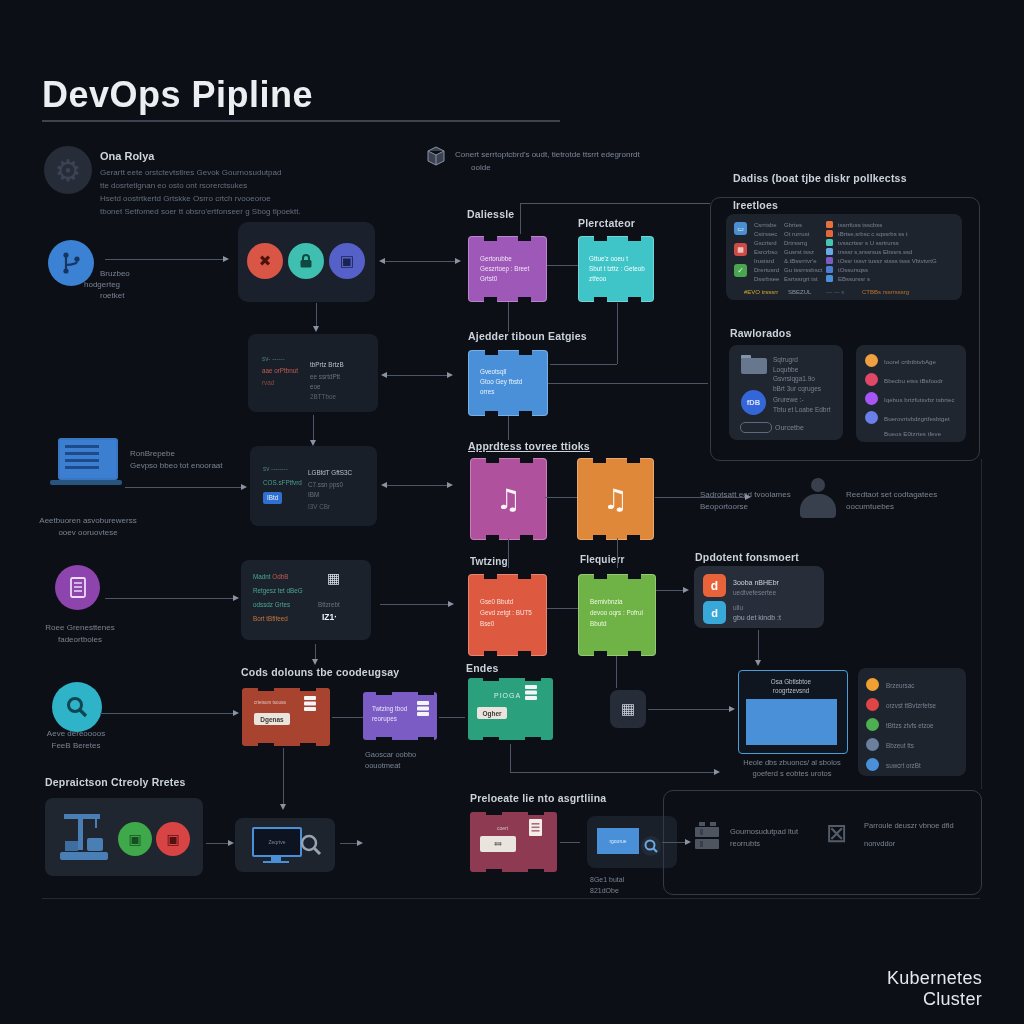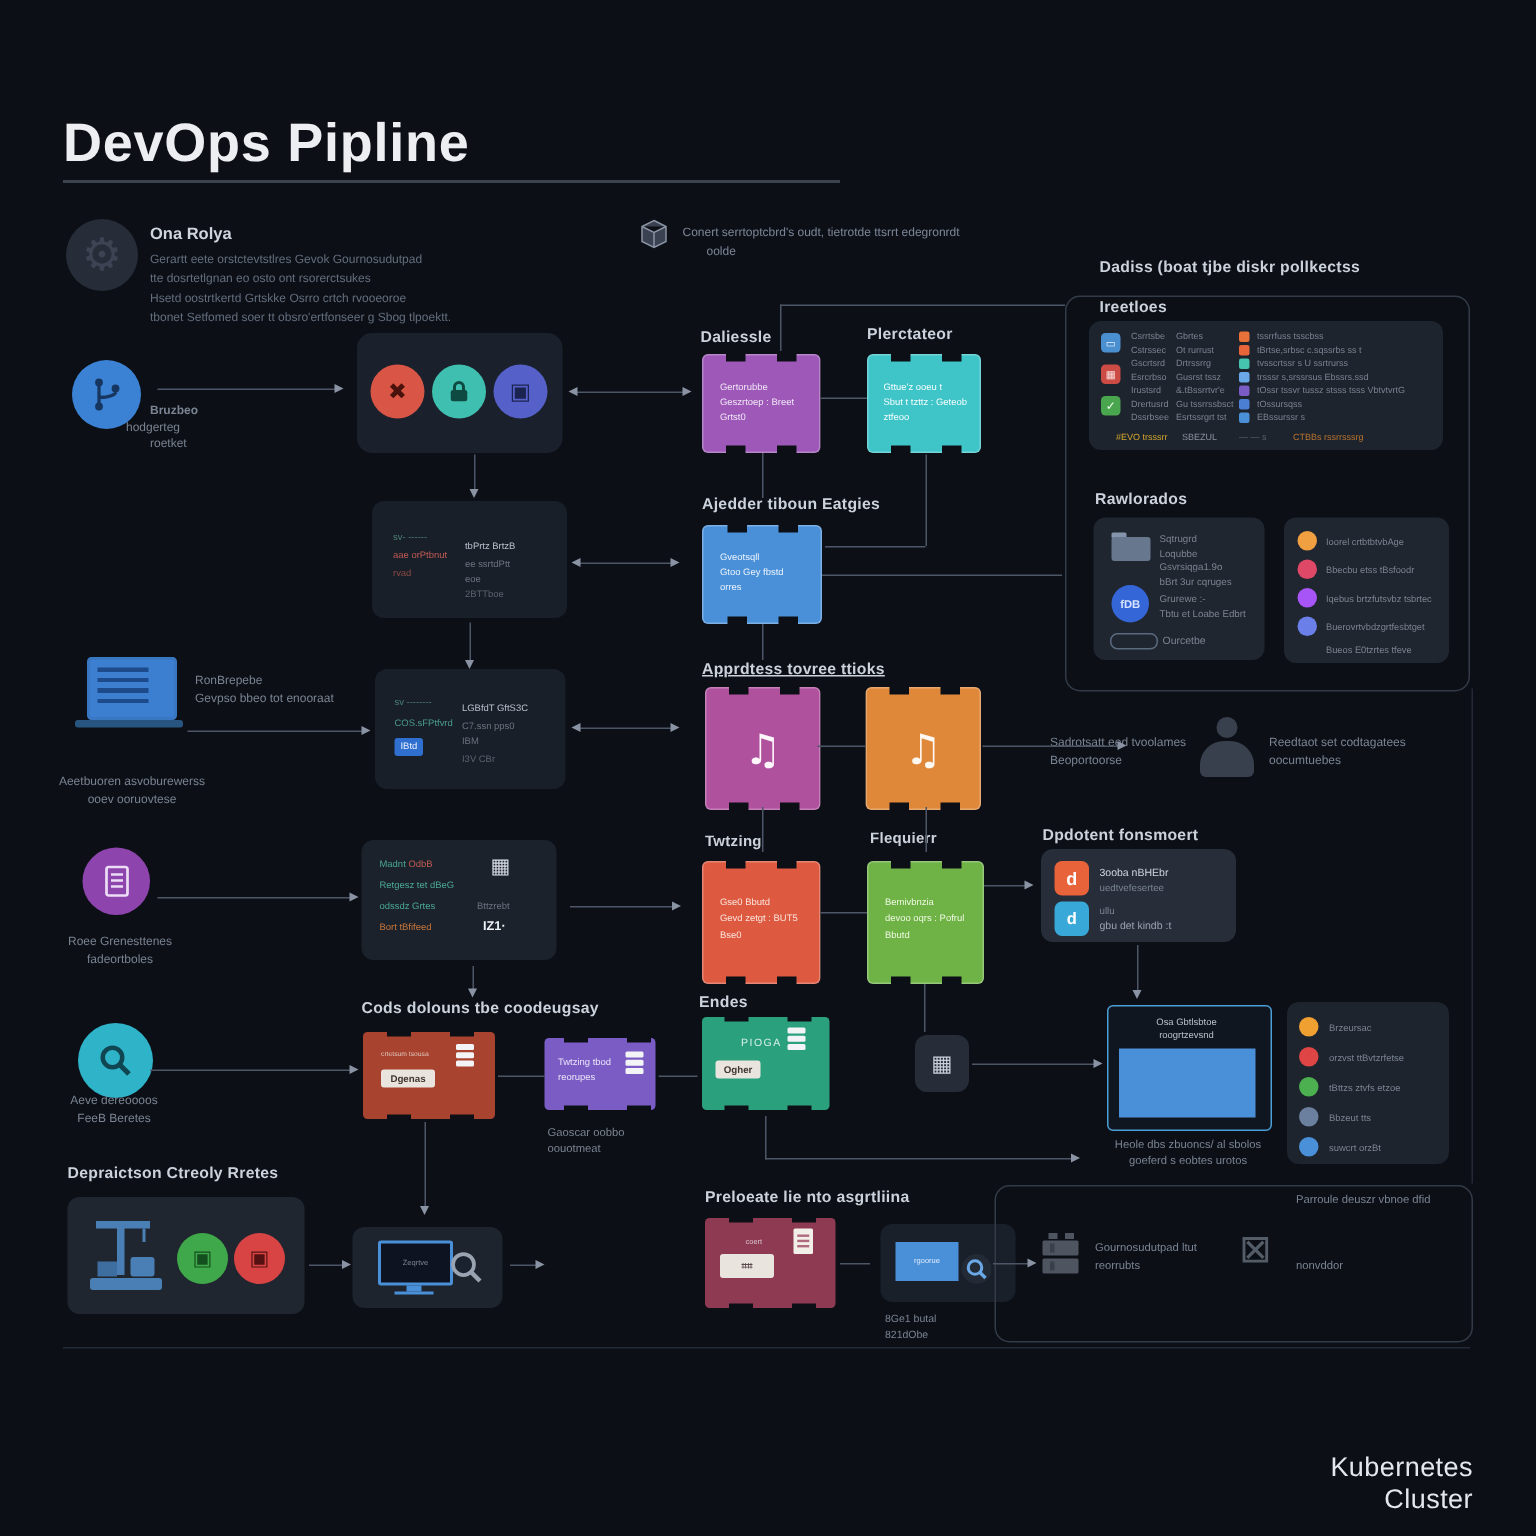--- a/index.html
+++ b/index.html
@@ -65,21 +65,21 @@
 <div class="tt" style="left:455px;top:163px;font-size:8px;color:#7d8698;margin-left:16px;">oolde</div>
 
 <div class="cc ic" style="left: 48px; top: 240px; width: 46px; height: 46px; background: rgb(59, 130, 212);">
   <svg width="24" height="26" viewBox="0 0 24 26">
     <circle cx="7" cy="5" r="2.6" fill="#16365f"></circle>
       <circle cx="7" cy="21" r="2.6" fill="#16365f"></circle>
       <circle cx="18" cy="9" r="2.6" fill="#16365f"></circle>
     <path d="M7 7 V19 M7 15 C14 15 18 13 18 11.5" stroke="#16365f" stroke-width="2.2" fill="none"></path>
   </svg>
 </div>
-<div class="tt" style="left:100px;top:268px;font-size:8px;line-height:11px;font-weight:bold;">Bruzbeo</div>
+<div class="tt" style="left:100px;top:268px;font-size:8px;line-height:11px;">Bruzbeo</div>
 <div class="tt" style="left:84px;top:279px;font-size:8px;line-height:11px;">hodgerteg</div>
 <div class="tt" style="left:100px;top:290px;font-size:8px;line-height:11px;">roetket</div>
 
 <div class="abs" style="left:58px;top:438px;width:56px;height:38px;border:2px solid #3a77c2;border-radius:3px;background:#3c7fd0;">
   <div class="abs" style="left:5px;top:5px;width:34px;height:24px;background:repeating-linear-gradient(#1d4a8a 0 3px,transparent 3px 7px);"></div>
 </div>
 <div class="abs" style="left:50px;top:480px;width:72px;height:5px;background:#28557f;border-radius:2px;"></div>
 <div class="tt" style="left:130px;top:448px;font-size:8px;line-height:12px;">RonBrepebe</div>
 <div class="tt" style="left:130px;top:460px;font-size:8px;line-height:12px;">Gevpso bbeo tot enooraat</div>
 <div class="tt tc" style="left:28px;top:515px;width:120px;font-size:8px;line-height:12px;">Aeetbuoren asvoburewerss</div>
@@ -141,21 +141,21 @@
 <div class="card" style="left:241px;top:560px;width:130px;height:80px;background:#1c222c;">
   <div class="code" style="left:12px;top:12px;"><span style="color:#4aa895;">Madnt</span> <span style="color:#c05b52;">OdbB</span></div>
   <div class="code" style="left:12px;top:26px;color:#4aa895;">Retgesz tet dBeG</div>
   <div class="code" style="left:12px;top:40px;color:#4aa895;">odssdz Grtes</div>
   <div class="code" style="left:77px;top:40px;color:#6b7380;">Bttzrebt</div>
   <div class="code" style="left:12px;top:54px;color:#c8763a;">Bort tBfifeed</div>
   <div class="code" style="left:81px;top:52px;color:#eef1f5;font-weight:bold;font-size:8.5px;">IZ1·</div>
   <span class="glyph abs" style="left:86px;top:10px;font-size:14px;color:#d8dde6;">▦</span>
 </div>
 
-<div class="sechead" style="left:467px;top:208px;margin-top:11px;">Daliessle</div>
+<div class="sechead" style="left:467px;top:208px;">Daliessle</div>
 <div class="chip" style="left: 468px; top: 236px; width: 77px; height: 64px; background: rgb(157, 88, 184);">
   <div class="code" style="left:11px;top:17px;color:#f0e6f6;">Gertorubbe</div>
   <div class="code" style="left:11px;top:27px;color:#f0e6f6;">Geszrtoep : Breet</div>
   <div class="code" style="left:11px;top:37px;color:#f0e6f6;">Grtst0</div>
 </div>
 
 <div class="sechead" style="left:578px;top:217px;">Plerctateor</div>
 <div class="chip" style="left: 578px; top: 236px; width: 74px; height: 64px; background: rgb(63, 196, 200);">
   <div class="code" style="left:10px;top:17px;color:#f4fdfd;">Gttue'z ooeu t</div>
   <div class="code" style="left:10px;top:27px;color:#f4fdfd;">Sbut t tzttz : Geteob</div>
@@ -406,21 +406,21 @@
   <rect x="5" y="2" width="6" height="4" fill="#4e5560"></rect>
     <rect x="16" y="2" width="6" height="4" fill="#4e5560"></rect>
   <rect x="1" y="7" width="24" height="10" rx="1" fill="#4e5560"></rect>
     <rect x="1" y="19" width="24" height="10" rx="1" fill="#4e5560"></rect>
   <rect x="6" y="9" width="3" height="6" fill="#3a404a"></rect>
     <rect x="6" y="21" width="3" height="6" fill="#3a404a"></rect>
 </svg>
 <div class="tt" style="left:730px;top:826px;font-size:7.5px;line-height:12px;text-align:right;">Gournosudutpad ltut</div>
 <div class="tt" style="left:730px;top:838px;font-size:7.5px;line-height:12px;">reorrubts</div>
 <span class="glyph abs" style="left:826px;top:818px;font-size:26px;color:#545c68;">⊠</span>
-<div class="tt" style="left:864px;top:794px;font-size:7.5px;line-height:12px;">Parroule deuszr vbnoe dfid</div>
+<div class="tt" style="left:864px;top:820px;font-size:7.5px;line-height:12px;">Parroule deuszr vbnoe dfid</div>
 <div class="tt" style="left:864px;top:838px;font-size:7.5px;line-height:12px;">nonvddor</div>
 
 <div class="kube" style="left:828px;top:968px;width:154px;text-align:right;">Kubernetes Cluster</div>
 
 <div class="ln lnh" style="left:105px;top:259px;width:120px;"></div>
 <div class="ah ahr" style="left:223px;top:255.5px;"></div>
 <div class="ln lnh" style="left:381px;top:261px;width:78px;"></div>
 <div class="ah ahl" style="left:379px;top:257.5px;"></div>
 <div class="ah ahr" style="left:455px;top:257.5px;"></div>
 <div class="ln lnh" style="left:547px;top:265px;width:31px;"></div>

